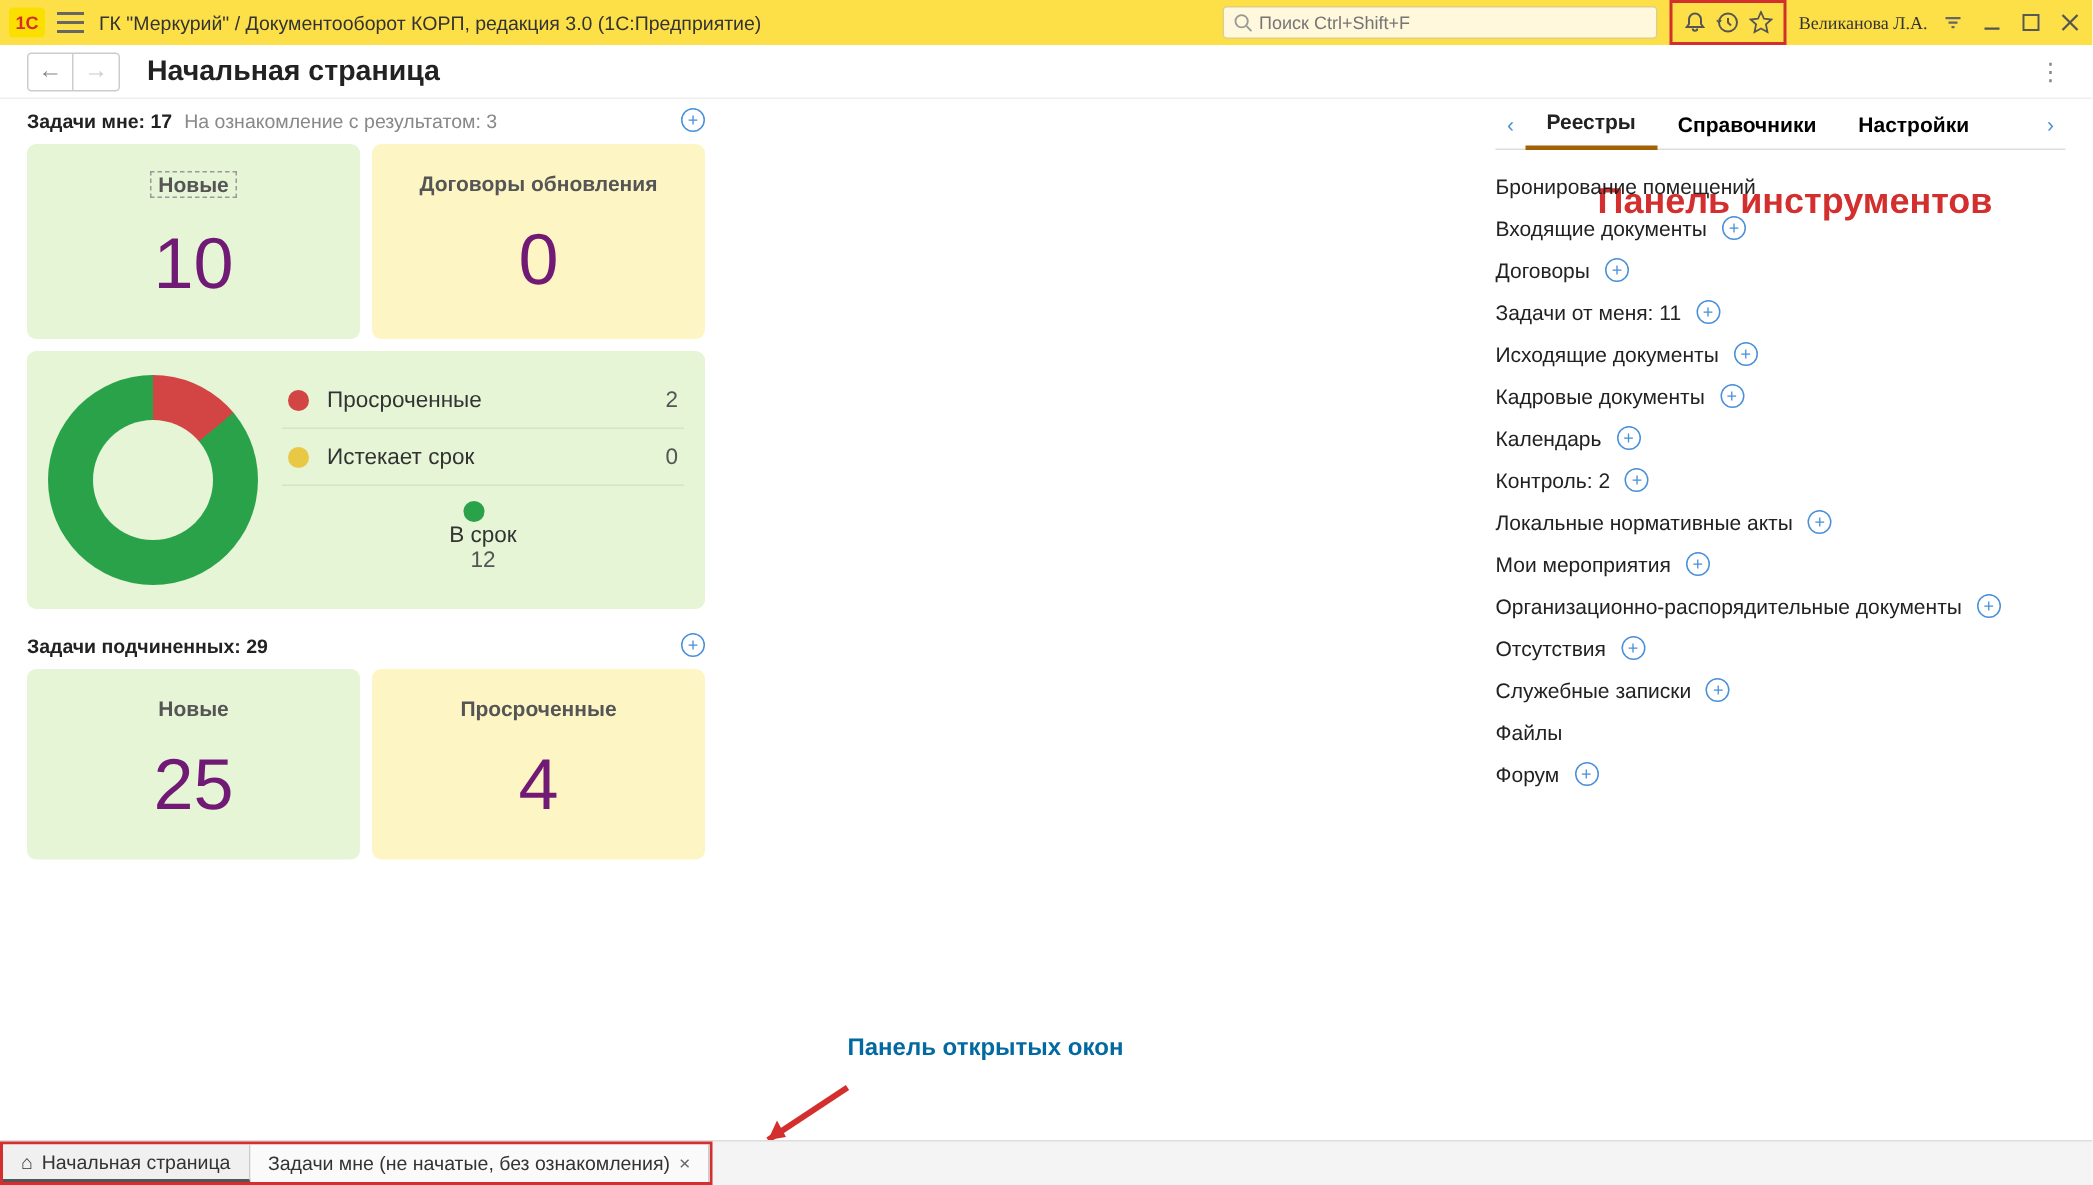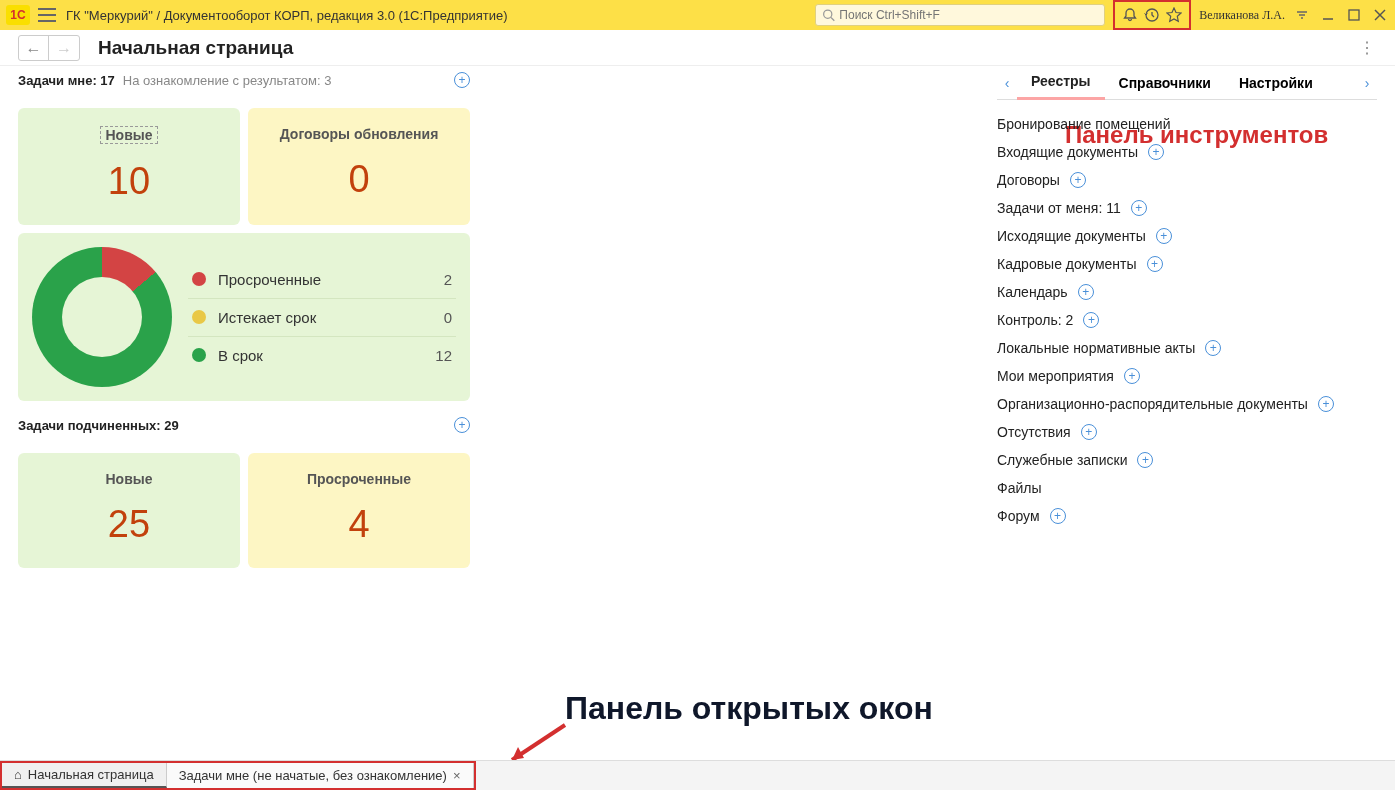--- a/index.html
+++ b/index.html
@@ -28,58 +28,58 @@
 .navbtns .nb:first-child { border-right:1px solid #ccc; }
 .navrow h1 { font-size:19px; font-weight:bold; margin-left:18px; color:#222; }
 .navrow .spacer { flex:1; }
 .dots3 { width:20px; height:20px; cursor:pointer; display:flex; align-items:center; justify-content:center; color:#888; }
 
 
 .main { display:flex; height:694px; }
 .left { width:480px; padding:0 10px 0 18px; }
 .right { flex:1; position:relative; }
 
-.sec-head { display:flex; align-items:center; font-size:13px; padding:6px 0 20px 0; }
+.sec-head { display:flex; align-items:center; font-size:13px; padding:6px 0 8px 0; }
 .sec-head .b { font-weight:bold; color:#222; }
 .sec-head .sub { color:#888; margin-left:8px; }
 .sec-head .sp { flex:1; }
 .plus-icon { width:16px; height:16px; border:1px solid #4a90d9; border-radius:50%; display:flex; align-items:center; justify-content:center; color:#4a90d9; font-size:12px; cursor:pointer; line-height:1; }
 
 .cards { display:flex; gap:8px;border-radius:15px; }
 .card { flex:1; border-radius:6px; padding:18px 0 22px 0; text-align:center; cursor:pointer; }
 .card .lbl { font-size:14px; color:#555; font-weight:bold; }
-.card .num { font-size:38px; color:#c2410c; margin-top:16px; }
+.card .num { font-size:48px; color:#701a75; margin-top:16px; }
 .boxed { display:inline-block; border:1px dashed #999; padding:0 4px; }
 .c-green { background:#e6f5d6; }
 .c-yellow { background:#fdf6c4; }
 
 .donut-card { background:#e6f5d6; border-radius:6px; margin-top:8px; padding:14px; display:flex; gap:16px; align-items:center; }
 .donut { width:140px; height:140px; border-radius:50%; background:conic-gradient(#d34444 0 50deg,#2aa24a 50deg 360deg); position:relative; }
 .donut::after { content:""; position:absolute; left:30px; top:30px; width:80px; height:80px; background:#e6f5d6; border-radius:50%; }
 .legend { flex:1; }
 .legend-row { display:flex; align-items:center; padding:10px 4px; border-bottom:1px solid #d4e6c0; font-size:15px; color:#333; }
-.legend-row:last-child { border-bottom:none; }
+.legend-row:last-child { border-bottom:none;flex-direction:column; }
 .legend-row .dot { width:14px; height:14px; border-radius:50%; margin-right:12px; }
 .legend-row .txt { flex:1; }
 .legend-row .val { color:#555; }
 
 
 .rpanel { position:absolute; right:18px; top:0; width:380px; }
 .rtabs { display:flex; align-items:center; border-bottom:1px solid #ddd; height:34px; font-size:14px; }
 .rtabs .chev { width:20px; color:#4a90d9; cursor:pointer; text-align:center; }
 .rtabs .tab { padding:0 14px; color:#000000; cursor:pointer; height:34px; display:flex; align-items:center;font-weight:bold; }
-.rtabs .tab.active { color:#222; font-weight:bold; border-bottom:3px solid #fca5a5; }
+.rtabs .tab.active { color:#222; font-weight:bold; border-bottom:3px solid #a16207; }
 .rtabs .sp { flex:1; }
 .rlist { padding:10px 0; }
 .rlist .item { display:flex; align-items:center; padding:6px 0; font-size:14px; color:#222; cursor:pointer;text-align:center; }
 .rlist .item .plus-icon { margin-left:10px; }
 
 
 .ann-text1 { position:absolute; left:585px; top:55px; font-size:24px; font-weight:bold; color:#d32f2f; }
-.ann-text2 { position:absolute; left:565px; top:690px; font-size:32px; font-weight:bold; color:#0f172a; }
+.ann-text2 { position:absolute; left:565px; top:690px; font-size:16px; font-weight:bold; color:#0369a1; }
 .ann-arrow2 { position:absolute; left:500px; top:720px; }
 
 
 .btabs { position:absolute; left:0; bottom:0; right:0; height:30px; background:#f4f4f4; border-top:1px solid #ddd; display:flex; align-items:stretch; }
 .btab-wrap { display:flex; border:2px solid #d32f2f; }
 .btab { display:flex; align-items:center; padding:0 12px; font-size:13px; color:#333; border-right:1px solid #ccc; cursor:pointer; background:#fafafa; }
 .btab.active { background:#f0f0f0; border-bottom:2px solid #555; }
 .btab .home { margin-right:6px; }
 .btab .close { margin-left:6px; color:#666; }
 
@@ -297,17 +297,17 @@
     <polygon points="12,40 24,38 18,27" fill="#d32f2f"></polygon>
   </svg>
 
 <div class="btabs">
   <div class="btab-wrap" id="btabs">
       <div class="btab active">
         <span class="home">⌂</span>
         <span>Начальная страница</span>
       </div>
       <div class="btab">
-        <span>Задачи мне (не начатые, без ознакомление)</span>
+        <span>Задачи мне (не начатые, без ознакомления)</span>
         <span class="close">×</span>
       </div>
     </div>
 </div>
 
 </body></html>

